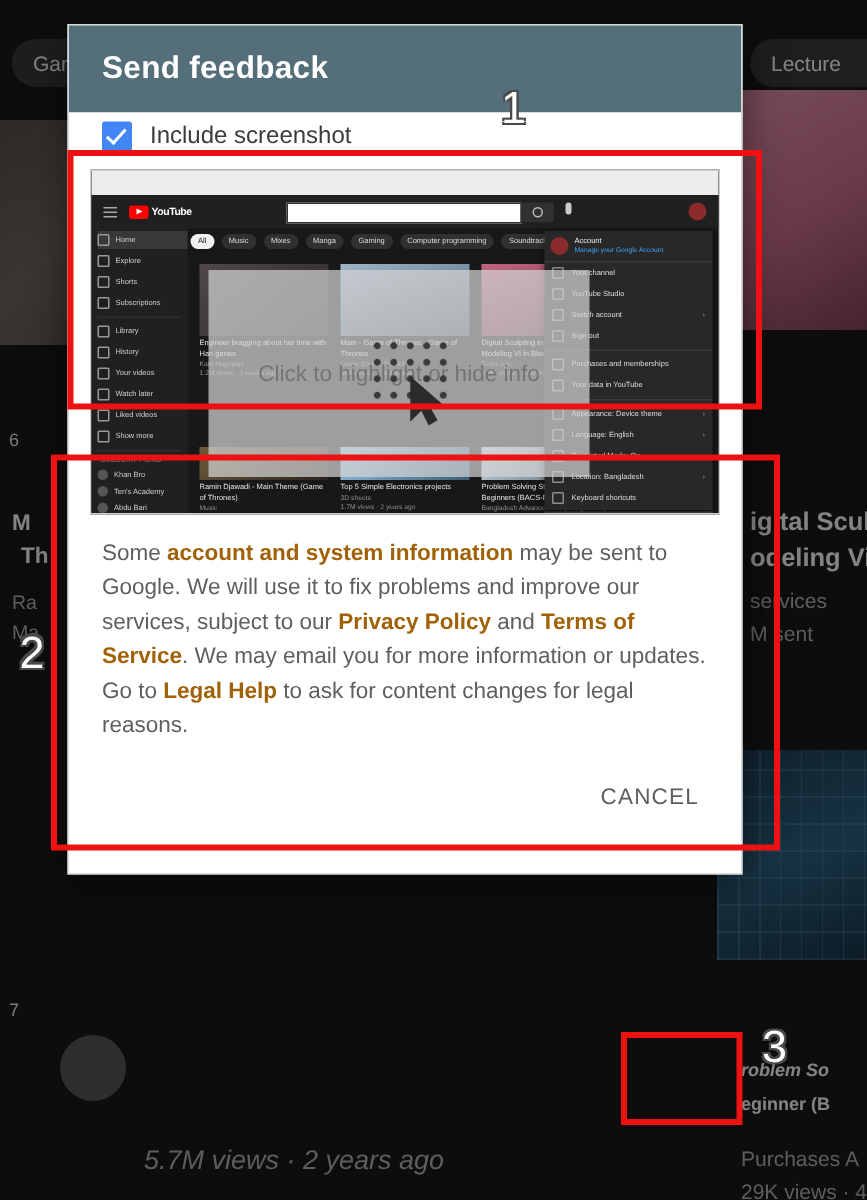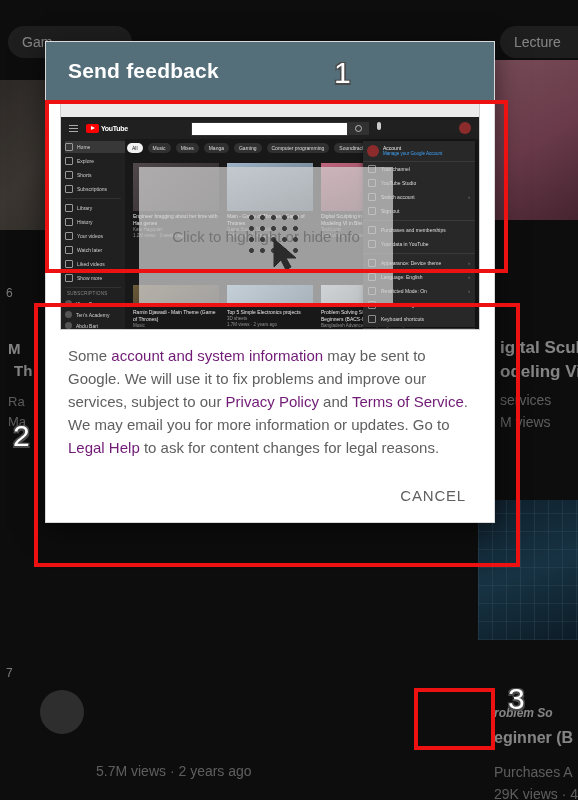--- a/index.html
+++ b/index.html
@@ -101,21 +101,21 @@
     position: absolute;
     left: 40px; top: 690px;
     width: 44px; height: 44px;
     border-radius: 50%;
     background: #555;
   }
 
   
   .dialog {
     position: absolute;
-    left: 45px; top: 41px;
+    left: 45px; top: 16px;
     width: 448px;
     z-index: 10;
     background: #ffffff;
     box-shadow: 0 8px 26px rgba(0,0,0,.5);
     display: flex;
     flex-direction: column;
     border: 1px solid #d9d9d9;
   }
 
   .dialog-header {
@@ -371,26 +371,26 @@
   }
 
   
   .legal {
     padding: 14px 22px 8px 22px;
     color: #5f5f5f;
     font-size: 15px;
     line-height: 23px;
     background: #fff;
   }
-  .legal a { color: #701a75; text-decoration: none; }
+  .legal a { color: #a16207; text-decoration: none; font-weight: bold; }
 
   .actions {
     display: flex; justify-content: flex-end; align-items: center;
     gap: 8px;
-    padding: 10px 14px 8px 14px;
+    padding: 10px 14px 32px 14px;
     background: #fff;
   }
   .btn {
     font-size: 15px;
     letter-spacing: .8px;
     padding: 10px 14px;
     background: transparent;
     border: 0;
     cursor: pointer;
     font-family: "Liberation Sans", sans-serif;
@@ -442,44 +442,48 @@
 
     <div class="bg-txt" style="left:8px; top:340px; width:52px;">M</div>
     <div class="bg-txt" style="left:14px; top:362px; width:52px;">Th</div>
     <div class="bg-sub" style="left:8px; top:394px; width:52px;">Ra</div>
     <div class="bg-sub" style="left:8px; top:414px; width:52px;">Ma</div>
 
     <div class="bg-thumb-left"></div>
     <div class="bg-smallnum" style="left:6px; top:666px;">7</div>
 
     <div class="bg-avatar"></div>
-    <div class="bg-sub" style="left:96px; top:763px; font-size:14px;">5.7M views · 2 years ago</div>
+    <div class="bg-sub" style="left:96px; top:763px; font-size:18px;font-style:italic;">5.7M views · 2 years ago</div>
 
     <div class="bg-thumb-right"></div>
     <div class="bg-txt" style="left:500px; top:338px; width:78px; font-size:17px;">igital Sculpt</div>
     <div class="bg-txt" style="left:500px; top:362px; width:78px; font-size:17px;">odeling Vi</div>
     <div class="bg-sub" style="left:500px; top:392px; width:78px; font-size:14px;">services</div>
-    <div class="bg-sub" style="left:500px; top:414px; width:78px; font-size:14px;">M views</div>
+    <div class="bg-sub" style="left:500px; top:414px; width:78px; font-size:14px;">M sent</div>
 
     <div class="bg-thumb-right2"></div>
     <div class="bg-txt" style="left:494px; top:706px; width:84px; font-size:12px;font-style:italic;">roblem So</div>
-    <div class="bg-txt" style="left:494px; top:729px; width:84px; font-size:16px;">eginner (B</div>
+    <div class="bg-txt" style="left:494px; top:729px; width:84px; font-size:12px;">eginner (B</div>
     <div class="bg-sub" style="left:494px; top:764px; width:84px; font-size:14px;">Purchases A</div>
     <div class="bg-sub" style="left:494px; top:786px; width:84px; font-size:14px;">29K views · 4</div>
   </div>
 
   <div class="bg-dim"></div>
 
   <div class="dialog">
 
     <div class="dialog-header">
       <span class="dialog-title">Send feedback</span>
     </div>
 
 
+    <div class="screenshot-row">
+      <div class="checkbox"></div>
+      <span class="screenshot-label">Include screenshot</span>
+    </div>
 
     <div class="preview">
       <div class="pv-topbar"></div>
       <div class="pv-yt">
 
         <div class="pv-header">
           <span class="pv-hamb"></span>
           <span class="pv-logo"></span>
           <span class="pv-logotext">YouTube</span>
           <span class="pv-search"></span>

